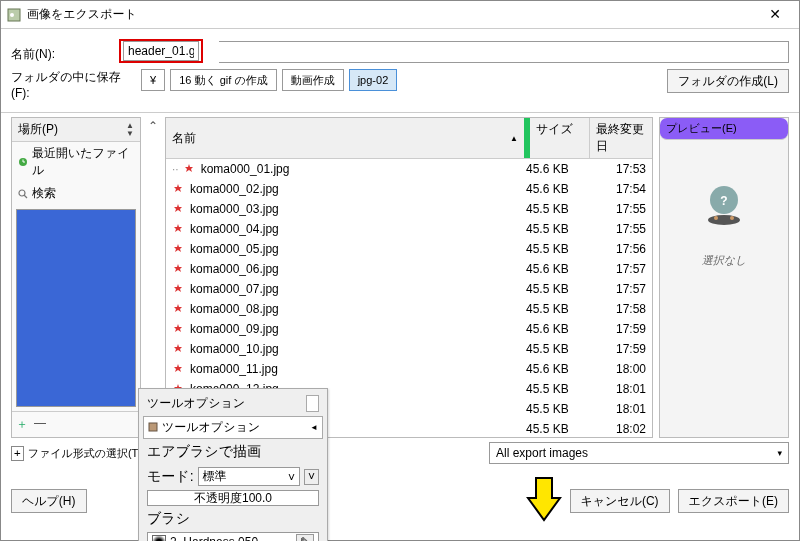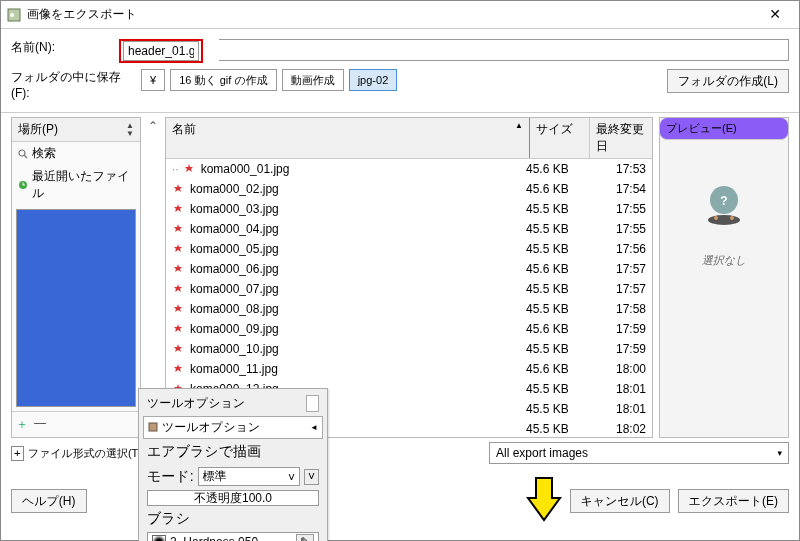--- a/index.html
+++ b/index.html
@@ -3,41 +3,41 @@
 <meta charset="utf-8">
 <style>
 * { box-sizing: border-box; font-family: "Meiryo UI", "MS UI Gothic", sans-serif; font-size: 12px; }
 body { margin: 0; background: #fff; color: #000; }
 .window { width: 800px; height: 541px; border: 1px solid #888; background: #fff; display: flex; flex-direction: column; }
 .titlebar { height: 28px; display: flex; align-items: center; padding: 0 6px; border-bottom: 1px solid #ccc; }
 .titlebar .title-icon { width: 14px; height: 14px; margin-right: 6px; }
 .titlebar .title-icon svg { width: 14px; height: 14px; }
 .titlebar .title { flex: 1; }
 .titlebar .close { width: 36px; height: 22px; text-align: center; font-size: 14px; line-height: 20px; }
-.row-name { display: flex; align-items: flex-start; padding: 10px 10px 6px 10px; gap: 18px; }
+.row-name { display: flex; align-items: flex-end; padding: 10px 10px 6px 10px; gap: 18px; }
 .row-name .label { width: 90px; }
 .row-name input { flex: 1; height: 22px; border: 1px solid #999; padding: 2px 4px; background: #fff; }
 .highlight-box { border: 2px solid #d00; padding: 0 2px; display: inline-block; }
 .row-folder { display: flex; padding: 0 10px 8px 10px; gap: 5px; }
 .row-folder .label { width: 125px; }
 .pathseg { border: 1px solid #999; padding: 2px 8px; height: 22px; line-height: 16px; background: #fff; font-size: 11px; }
 .pathseg.active { background: #d6e8f7; border: 1px solid #4a90d9; }
 .spacer { flex: 1; }
 .btn { border: 1px solid #999; background: #f4f4f4; padding: 3px 10px; height: 24px; line-height: 16px; }
 .hr { border-top: 1px solid #ccc; margin: 4px 0; }
 .main { display: flex; padding: 0 10px; gap: 6px; flex: 1; min-height: 0; }
 .col-left { width: 130px; display: flex; flex-direction: column; border: 1px solid #bbb; background: #f9f9f9; }
 .col-left .places-head { padding: 3px 6px; background: #f0f0f0; border-bottom: 1px solid #ccc; display:flex; align-items:center; justify-content:space-between;}
 .col-left .places-item { padding: 3px 6px; display: flex; align-items: center; gap: 4px; font-size: 11px; }
 .col-left .thumb { flex: 1; background: #3a67d6; margin: 4px; border: 1px solid #999; }
 .col-left .plusminus { padding: 4px; display: flex; gap: 6px; font-size: 16px; color: #444; border-top:1px solid #ccc;}
 .arrows { width:12px; text-align:center; font-size:9px; color:#555; display:flex; flex-direction:column; justify-content:space-between; padding:2px 0;}
 .col-mid { flex: 1; display: flex; flex-direction: column; position: relative; border: 1px solid #bbb; }
 .filehead { display: flex; background: #f0f0f0; border-bottom: 1px solid #ccc; font-size: 11px; }
-.filehead .h-name { flex: 1; padding: 3px 6px; border-right: 1px solid #22c55e; display:flex; gap:16px; align-items:flex-start; }
+.filehead .h-name { flex: 1; padding: 3px 6px; border-right: 6px solid #22c55e; display:flex; gap:16px; align-items:center; }
 .filehead .h-size { width: 60px; padding: 3px 6px; border-right: 1px solid #ccc; }
 .filehead .h-date { width: 62px; padding: 3px 6px; }
 .filelist { flex: 1; overflow: hidden; }
 .frow { display: flex; padding: 0 6px; height: 20px; align-items: center; font-size: 11px; }
 .frow .ficon { width: 14px; margin-right: 4px; display:flex; align-items:center; }
 .frow .fname { flex: 1; }
 .frow .fsize { width: 60px; text-align: left; }
 .frow .fdate { width: 60px; text-align: right; }
 .dash { color: #888; margin-right: 4px; font-size: 10px; }
 .col-right { width: 130px; border: 1px solid #bbb; background: #f4f4f4; display: flex; flex-direction: column; align-items: center; }
@@ -100,37 +100,37 @@
   <div class="hr"></div>
 
   <div class="main">
 
     <div class="col-left">
       <div class="places-head">
         <span>場所(P)</span>
         <span class="tri-updown">▲<br>▼</span>
       </div>
       <div class="places-item">
-        <span class="icon-search">
-            <svg width="10" height="10" viewBox="0 0 10 10">
-              <circle cx="4" cy="4" r="3" fill="none" stroke="#777" stroke-width="1.2"></circle>
-              <line x1="6" y1="6" x2="9" y2="9" stroke="#777" stroke-width="1.2"></line>
-            </svg>
-          </span>
-        <span>検索</span>
-      </div>
-      <div class="places-item">
         <span class="icon-clock">
             <svg width="10" height="10" viewBox="0 0 10 10">
               <circle cx="5" cy="5" r="4" fill="#4a4"></circle>
               <line x1="5" y1="5" x2="5" y2="2.5" stroke="#fff" stroke-width="1"></line>
               <line x1="5" y1="5" x2="7" y2="5" stroke="#fff" stroke-width="1"></line>
             </svg>
           </span>
         <span>最近開いたファイル</span>
+      </div>
+      <div class="places-item">
+        <span class="icon-search">
+            <svg width="10" height="10" viewBox="0 0 10 10">
+              <circle cx="4" cy="4" r="3" fill="none" stroke="#777" stroke-width="1.2"></circle>
+              <line x1="6" y1="6" x2="9" y2="9" stroke="#777" stroke-width="1.2"></line>
+            </svg>
+          </span>
+        <span>検索</span>
       </div>
       <div class="thumb"></div>
       <div class="plusminus">
         <span style="color:#2a6;">＋</span>
         <span>—</span>
       </div>
     </div>
 
     <div class="arrows">
       <span>⌃</span>

